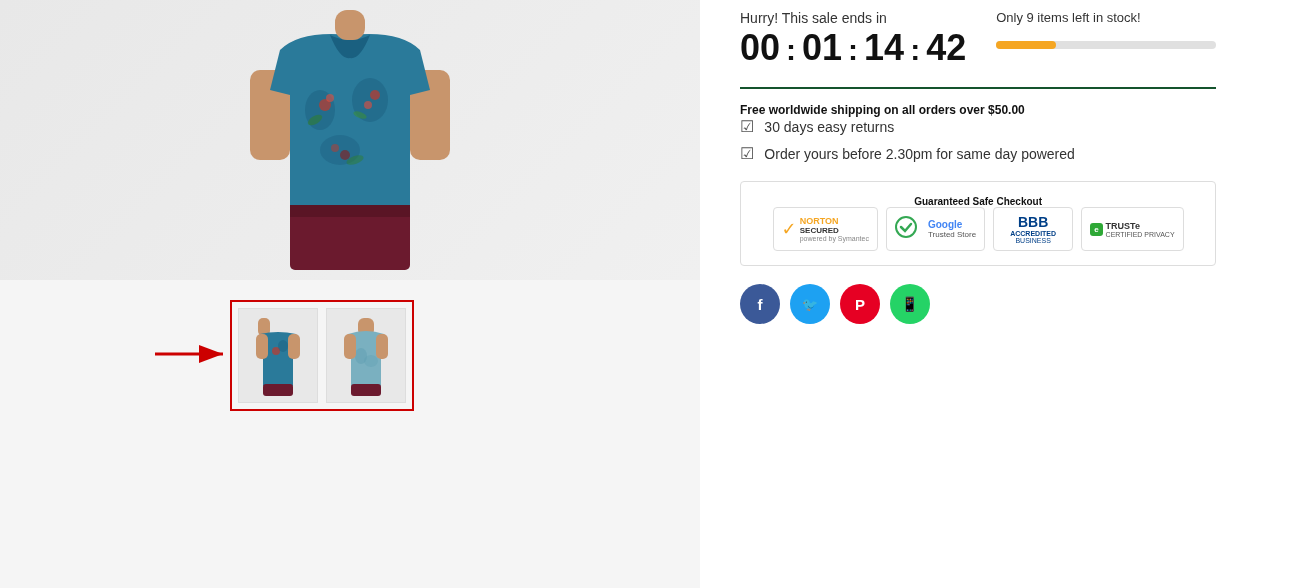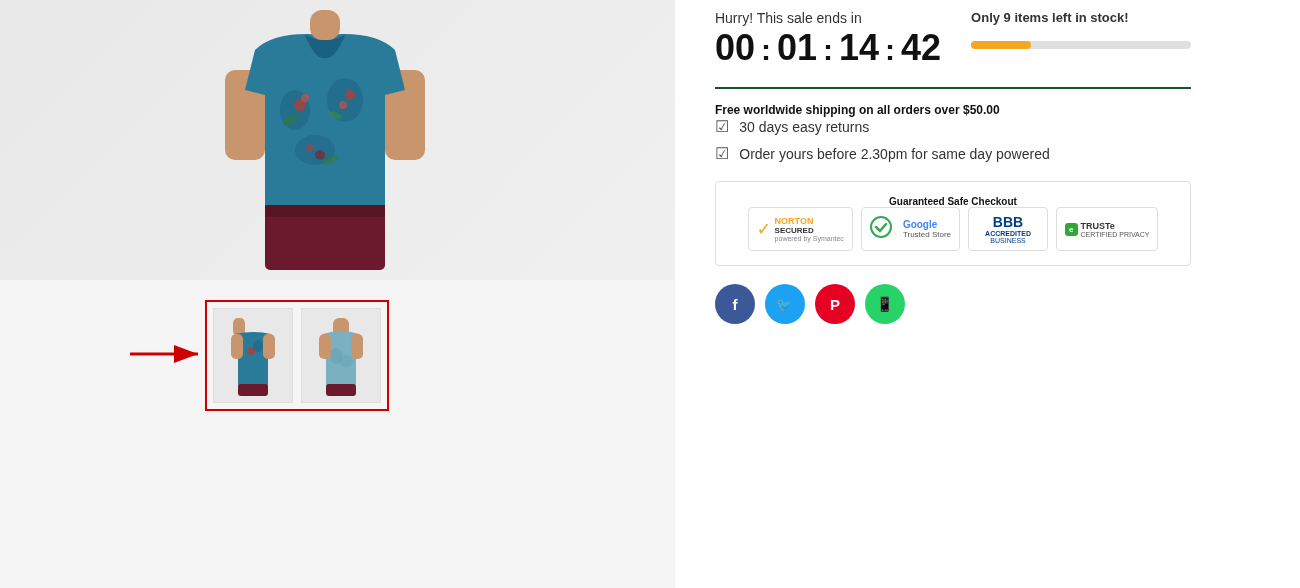--- a/index.html
+++ b/index.html
@@ -1,18 +1,18 @@
 <!DOCTYPE html>
 <html><head>
   <meta charset="utf-8">
   <style>
     * { box-sizing: border-box; margin: 0; padding: 0; }
     body { font-family: -apple-system, BlinkMacSystemFont, 'Segoe UI', Arial, sans-serif; background: #fff; color: #333; }
 
-    .page-wrapper { width: 1196px; min-height: 588px; display: flex; flex-direction: column; align-items: center; }
+    .page-wrapper { width: 1196px; min-height: 588px; display: flex; flex-direction: row; }
 
     .main-content { display: flex; flex: 1; padding: 0; }
 
     
     .product-images { width: 700px; flex-shrink: 0; position: relative; background: #f5f5f5; }
 
     .main-image-container { width: 700px; height: 280px; background: linear-gradient(135deg, #e8e8e8 0%, #f0f0f0 100%); display: flex; align-items: center; justify-content: center; overflow: hidden; }
 
     .shirt-svg { width: 220px; height: 260px; }
 
@@ -41,21 +41,21 @@
     .countdown-num { font-size: 36px; font-weight: 700; color: #111; line-height: 1; }
 
     .countdown-sep { font-size: 30px; font-weight: 700; color: #111; }
 
     .countdown-labels { display: flex; gap: 14px; font-size: 12px; color: #666; }
 
     .countdown-labels span { min-width: 30px; }
 
     .stock-section { flex: 1; }
 
-    .stock-text { font-size: 13px; color: #333; margin-bottom: 16px; font-weight: 700; }
+    .stock-text { font-size: 13px; color: #333; margin-bottom: 16px; font-weight: 400; }
 
     .stock-bar-bg { width: 220px; height: 8px; background: #e0e0e0; border-radius: 4px; }
 
     .stock-bar-fill { height: 8px; background: #f5a623; border-radius: 4px; width: 60px; }
 
     .shipping-banner { font-size: 12px; font-weight: 700; color: #111; margin-bottom: 0; border-top: 2px solid #14532d; padding-top: 14px; }
 
     .benefits { margin-bottom: 18px; }
 
     .benefit-item { display: flex; align-items: center; gap: 10px; font-size: 14px; color: #333; margin-bottom: 8px; }

